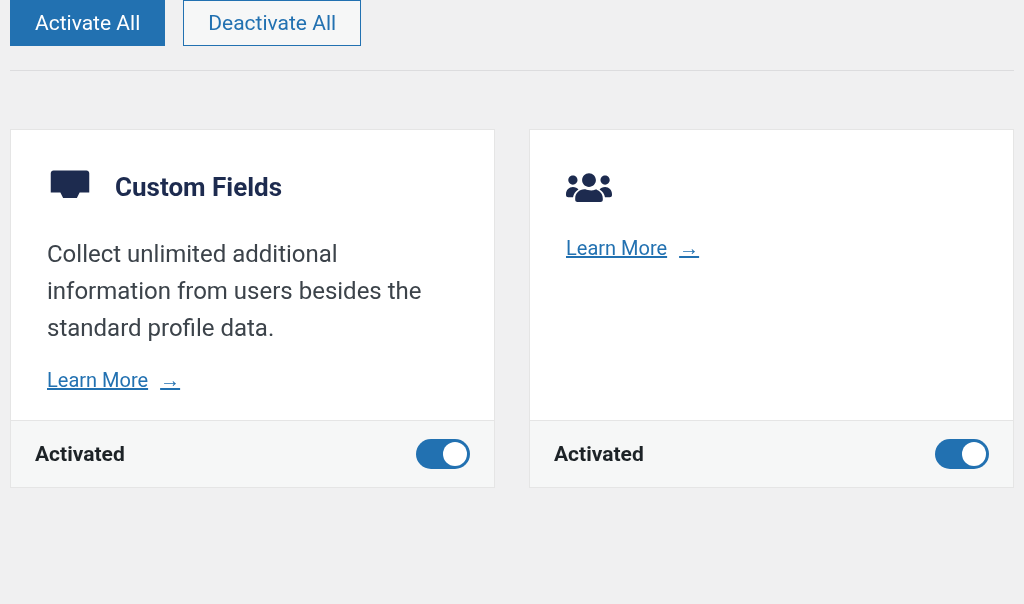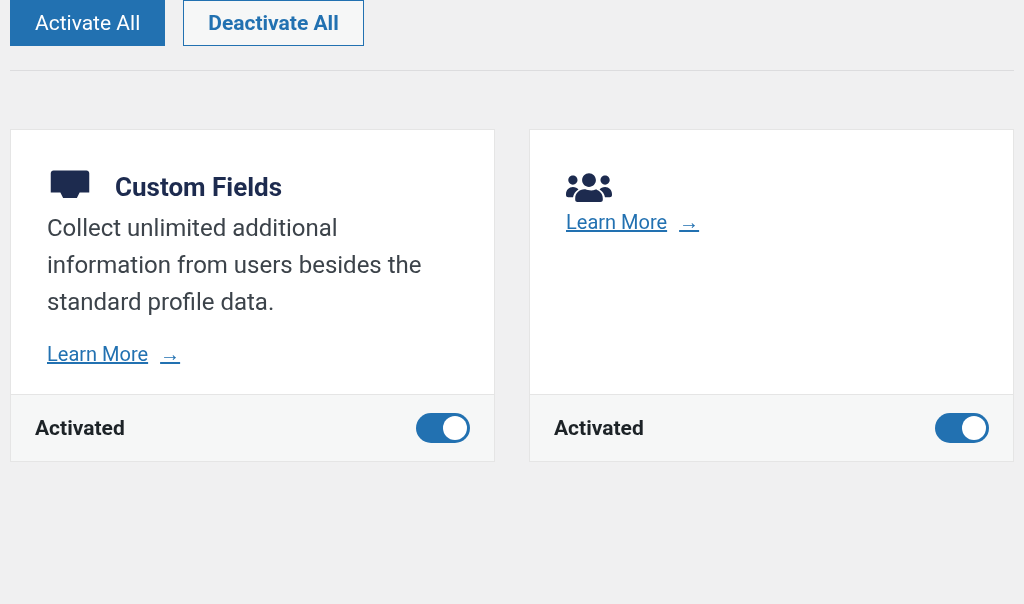--- a/index.html
+++ b/index.html
@@ -40,41 +40,41 @@
     }
     .btn-primary {
       background: #2271b1;
       color: #fff;
       border: 1px solid #2271b1;
     }
     .btn-secondary {
       background: #f6f7f7;
       color: #2271b1;
       border: 1px solid #2271b1;
-      font-weight: bold;
     }
     .cards-grid {
       display: grid;
       grid-template-columns: 1fr 1fr;
       gap: 34px;
     }
     .card {
       background: #fff;
       border: 1px solid #e5e5e5;
       display: flex;
       flex-direction: column;
     }
     .card-body {
       padding: 34px 36px 28px 36px;
       flex: 1;
     }
     .card-header {
       display: flex;
       align-items: center;
       gap: 22px;
+      margin-bottom: 26px;
     }
     .card-icon {
       width: 46px;
       height: 46px;
       display: flex;
       align-items: center;
       justify-content: center;
       color: #1d2b4f;
     }
     .card-title {

